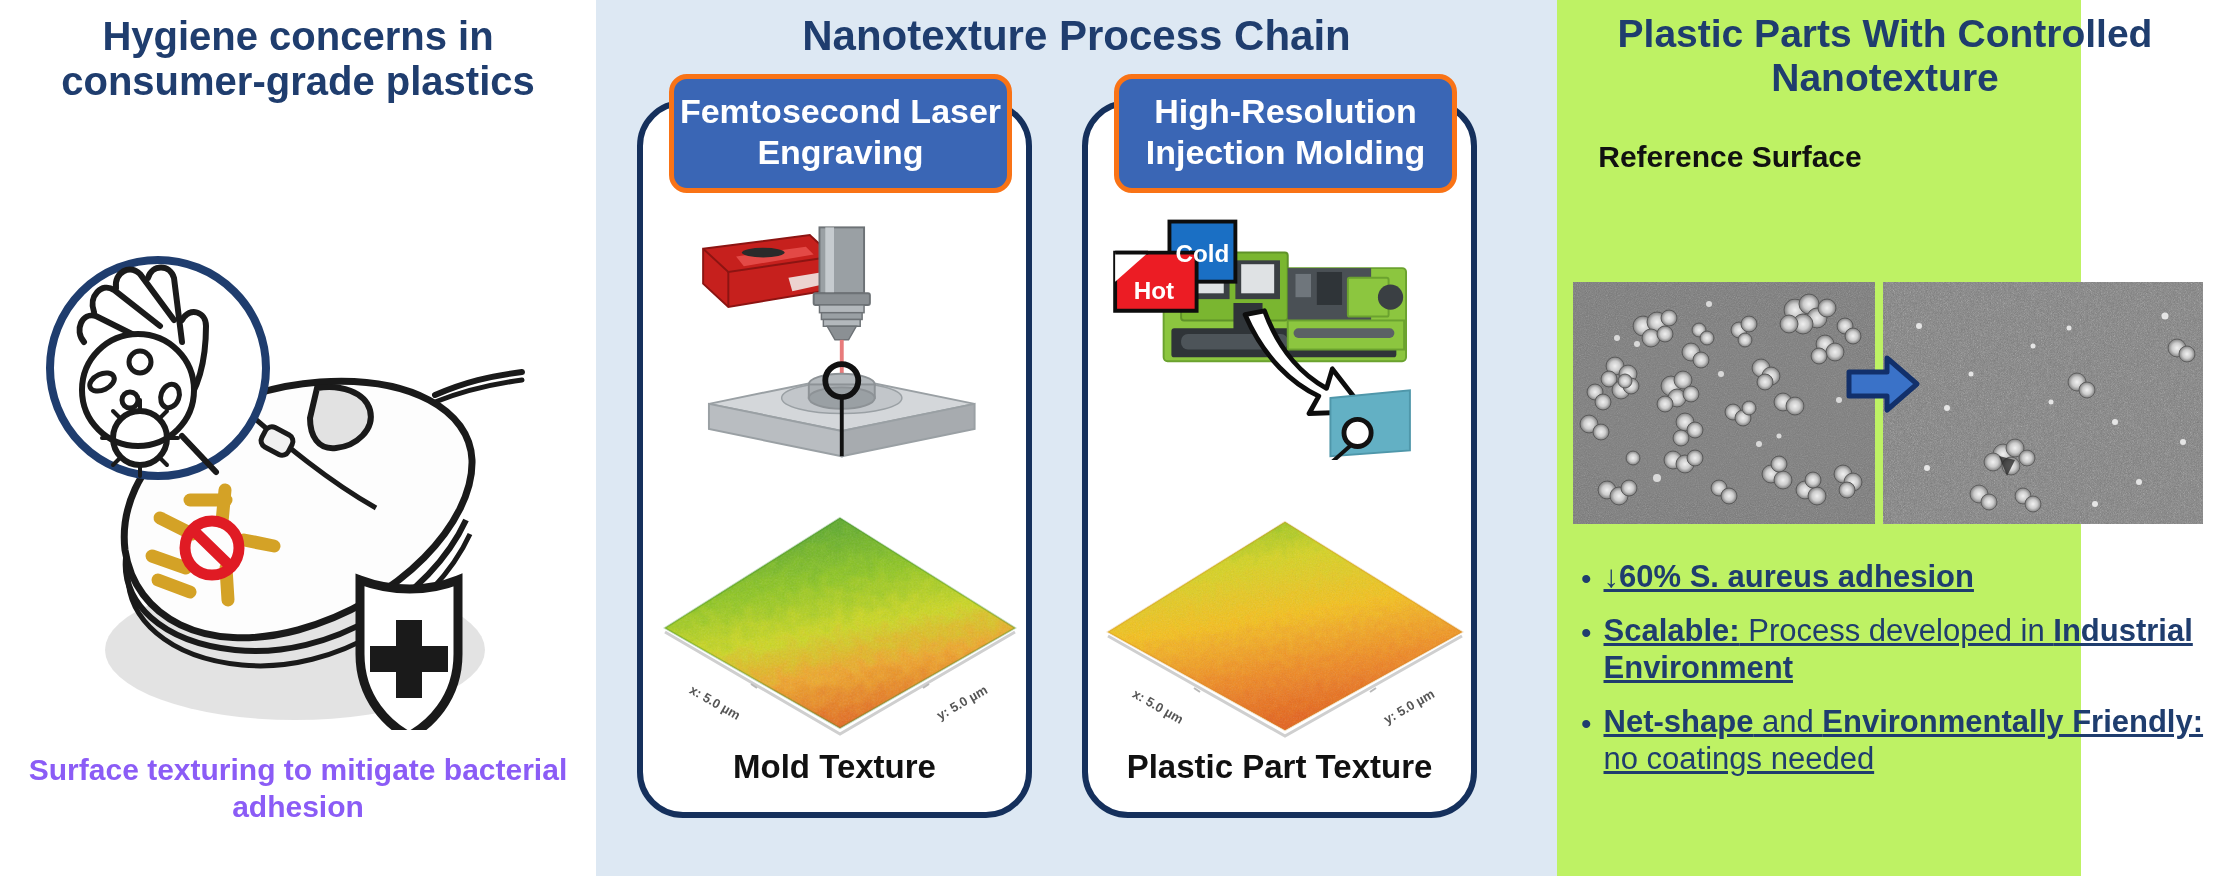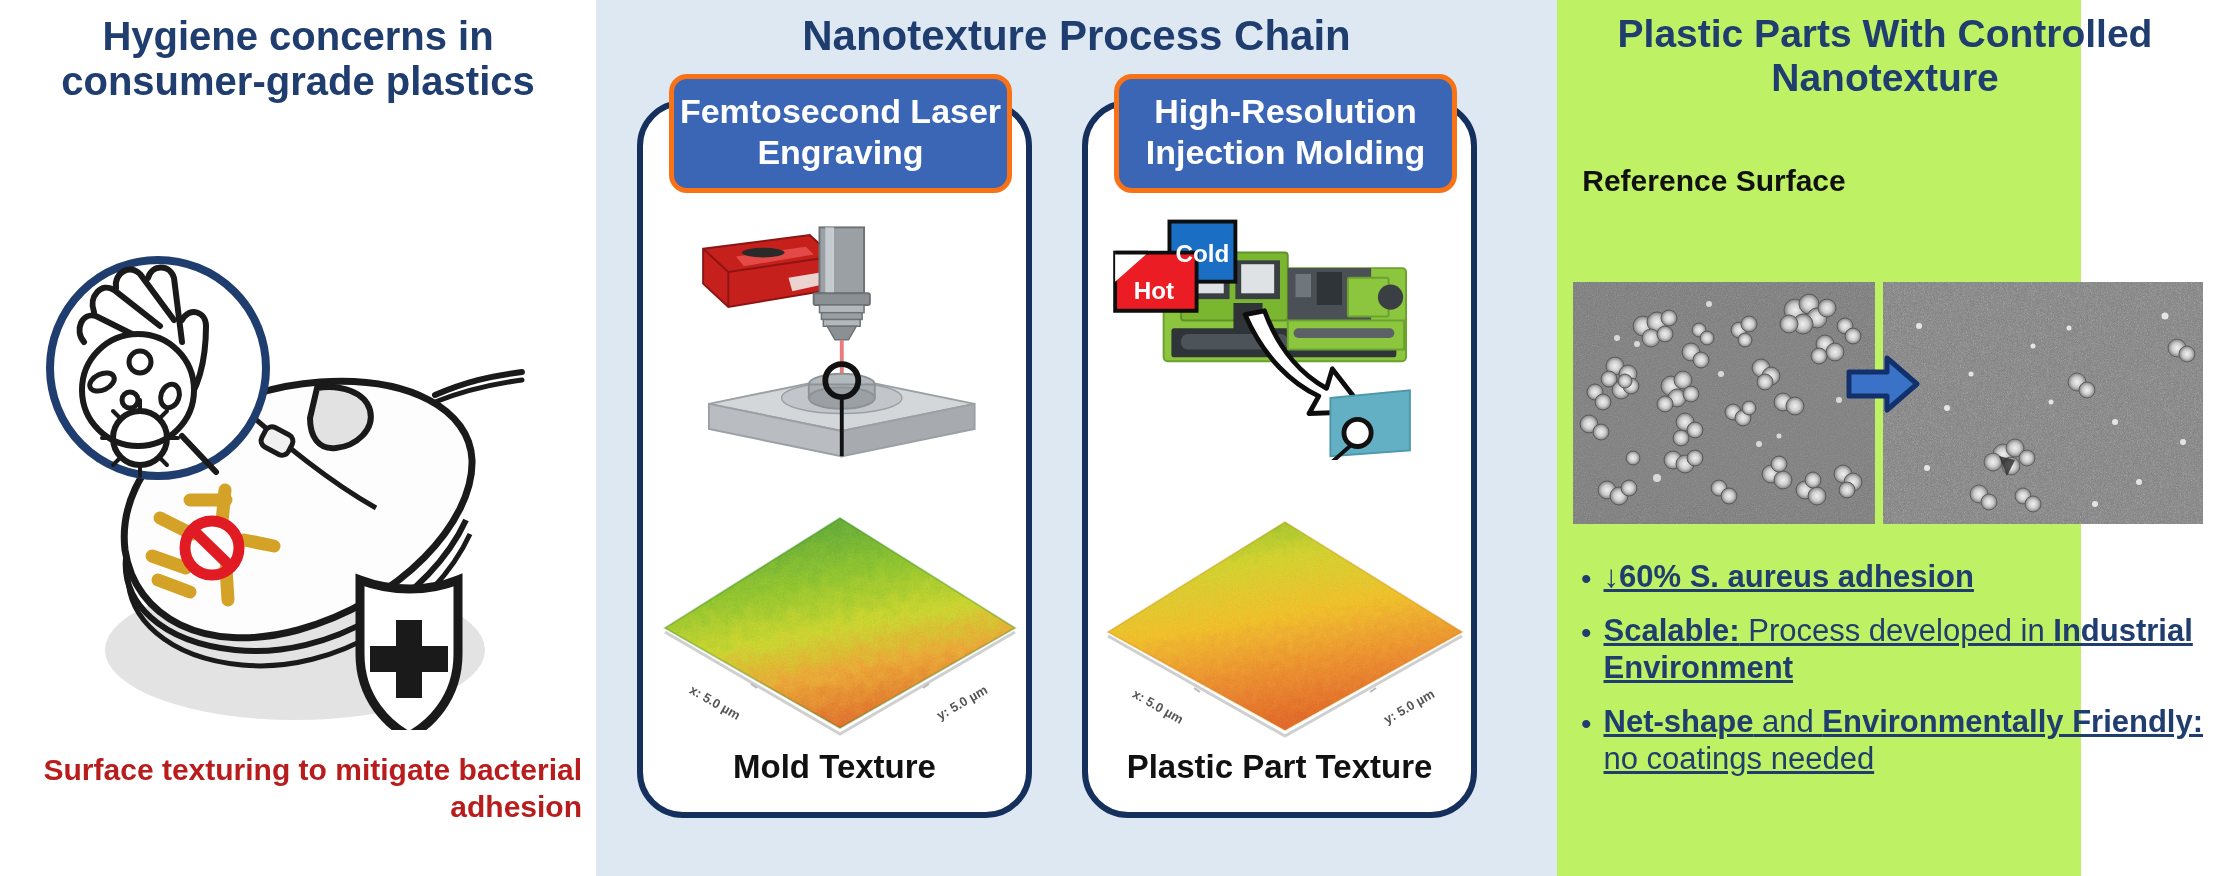--- a/index.html
+++ b/index.html
@@ -12,22 +12,22 @@
   #panel-left{left:0;width:596px;background:#ffffff;}
   #panel-center{left:596px;width:961px;background:#dde8f3;padding-left:12px;}
   #panel-right{left:1557px;width:524px;background:#bef264;}
 
   
   .title{color:#1f3d6e;font-weight:bold;text-align:center;line-height:1.12;}
   #left-title{position:absolute;left:10px;top:14px;width:576px;font-size:40px;}
   #center-title{position:absolute;left:0;top:12px;width:961px;font-size:42px;}
   #right-title{position:absolute;left:8px;top:12px;width:640px;font-size:39px;}
 
-  #left-caption{position:absolute;left:14px;top:752px;width:568px;text-align:right;
-     font-size:30px;font-weight:bold;color:#b91c1c;line-height:1.22;}
+  #left-caption{position:absolute;left:14px;top:752px;width:568px;text-align:center;
+     font-size:30px;font-weight:bold;color:#8b5cf6;line-height:1.22;}
 
   
   #mouse-illustration{position:absolute;left:30px;top:250px;width:500px;height:480px;}
 
   
   .proc-card{position:absolute;top:100px;width:395px;height:718px;
      background:#ffffff;border:6px solid #15305c;border-radius:46px;box-sizing:border-box;}
   #card-laser{left:41px;}
   #card-molding{left:486px;}
 
@@ -47,21 +47,21 @@
   
   .mold-rig{position:absolute;left:0;top:0;width:100%;height:250px;}
 
   
   .surf-wrap{position:absolute;left:0;bottom:-6px;width:100%;height:300px;}
   .surf-lbl{position:absolute;font-size:13px;font-weight:bold;color:#555;white-space:nowrap;}
 
   
   .sem-label{position:absolute;top:140px;font-size:30px;font-weight:bold;color:#111;
      text-align:center;line-height:1.15;}
-  #sem-label-ref{left:2px;width:310px;margin-top:24px;}
+  #sem-label-ref{left:18px;width:310px;}
   #sem-label-nano{left:330px;width:312px;}
 
   .sem-img{position:absolute;top:282px;height:242px;background:#6e6e6e;overflow:hidden;}
   #sem-ref{left:16px;width:302px;}
   #sem-nano{left:326px;width:320px;}
 
   #arrow-sem{position:absolute;left:288px;top:352px;width:76px;height:64px;z-index:6;}
 
   #bullets{position:absolute;left:18px;top:558px;width:632px;}
   .bullet{display:flex;align-items:flex-start;margin-bottom:16px;}

